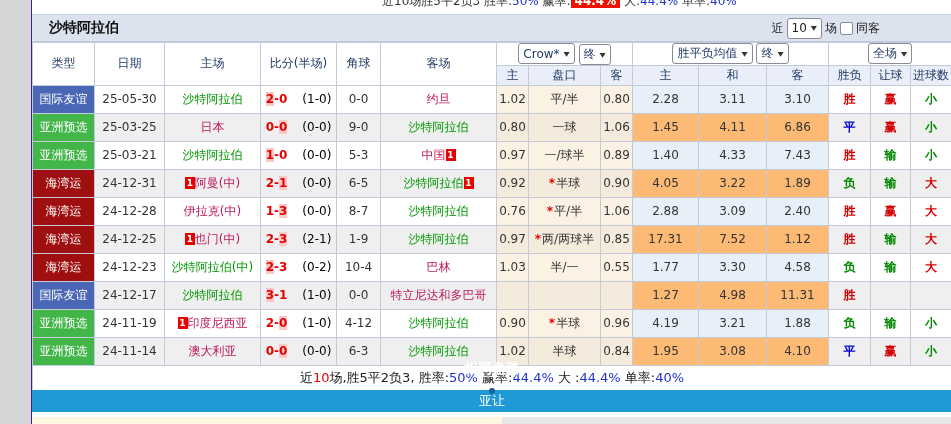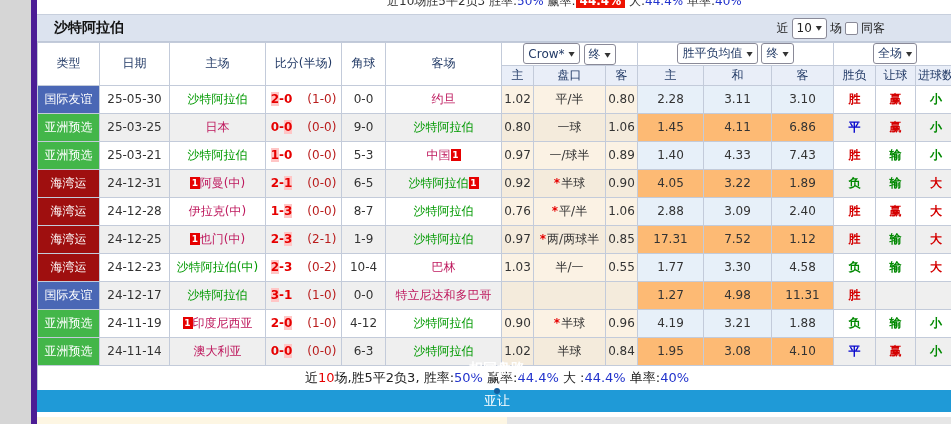--- a/index.html
+++ b/index.html
@@ -1,18 +1,18 @@
 <!DOCTYPE html>
 <html><head>
 <meta charset="utf-8">
 <style>
   html,body{margin:0;padding:0;}
   .stage{position:relative;width:951px;height:424px;background:#d6d6d6;overflow:hidden;
          font-family:"DejaVu Sans","Liberation Sans",sans-serif;font-size:12px;color:#222;}
-  .content{position:absolute;left:31px;top:0;width:920px;height:424px;background:#fff;border-left:6px solid #4c1d95;box-sizing:border-box;}
+  .content{position:absolute;left:31px;top:0;width:920px;height:424px;background:#fff;border-left:1px solid #4c1d95;box-sizing:border-box;}
   
   .topline{position:absolute;left:350px;top:-7px;white-space:nowrap;font-size:12px;color:#333;}
   .topline .blue{color:#2233cc;}
   .topline .badge{background:#ee1100;color:#fff;padding:0 4px;font-weight:bold;}
   
   .titlebar{position:absolute;left:0;top:14px;width:920px;height:28px;background:#dce3ef;
             border-top:1px solid #c7cfdd;border-bottom:1px solid #bfc8d8;box-sizing:border-box;
             display:flex;align-items:center;}
   .title{font-size:14px;font-weight:bold;color:#111;padding-left:17px;}
   .controls{display:flex;align-items:center;margin-left:auto;margin-right:72px;gap:3px;white-space:nowrap;}
@@ -29,21 +29,21 @@
   thead th{background:#e9eef8;color:#223a66;font-size:12px;}
   tr.selrow th{background:#fff;height:21px;}
   tr.labrow th{height:19px;}
   tbody td{height:27px;background:#fff;font-size:12px;color:#333;}
   tr.alt td{background:#efefef;}
   td.c-odds{background:#fbf2e4;}  tr.alt td.c-odds{background:#f4ebdc;}
   td.c-avg{background:#e7f0f9;margin-left:24px;}   tr.alt td.c-avg{background:#fdba74;}
   td.c-type{color:#fff;}
   .tn{color:#be185d;} .tn.green{color:#009900;}
   .ft{color:#e60000;font-weight:bold;} .ft.hl{background:#ffc6c6;}
-  .ht{color:#b91c1c;margin-left:15px;}
+  .ht{color:#000000;margin-left:15px;}
   .rc{display:inline-block;background:#e60000;color:#fff;font-size:9px;font-weight:bold;
       width:10px;height:12px;line-height:12px;text-align:center;vertical-align:1px;}
   .star{color:#e60000;font-weight:bold;margin-right:1px;}
   .res-red{color:#d40000;font-weight:bold;}
   .res-blue{color:#0000cc;font-weight:bold;}
   .res-green{color:#008800;font-weight:bold;}
   td.c-sum{height:25px;font-size:13px;color:#222;}
   .c-sum .num{color:#e60000;}
   .c-sum .blue{color:#2233cc;}
   

